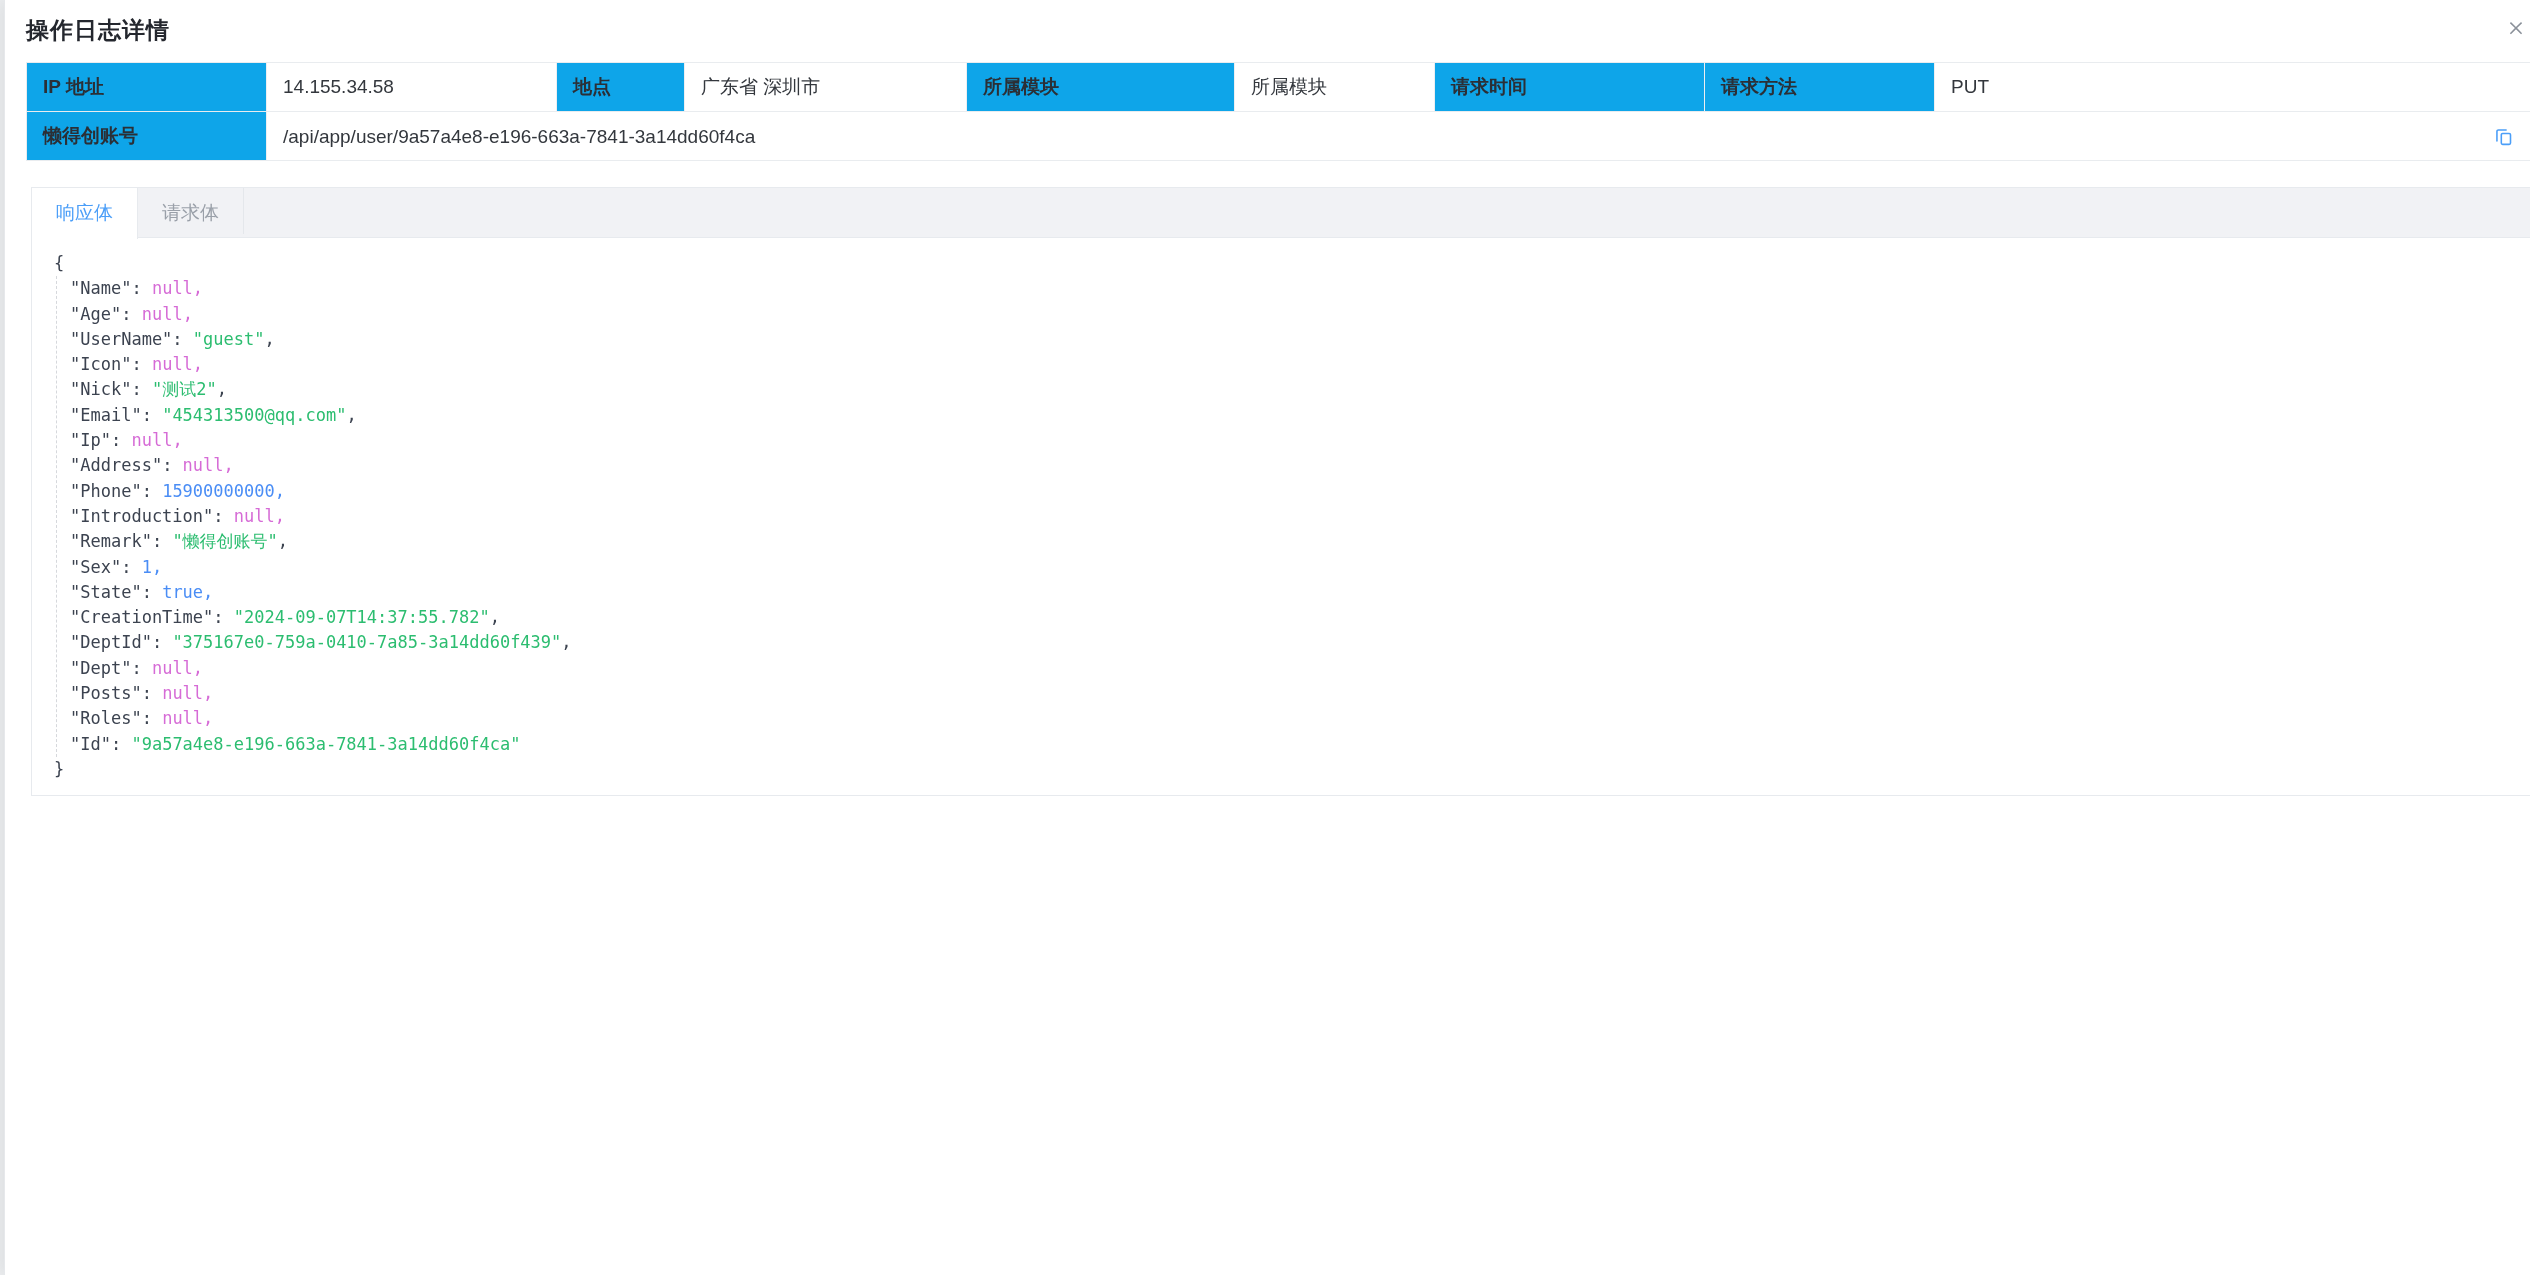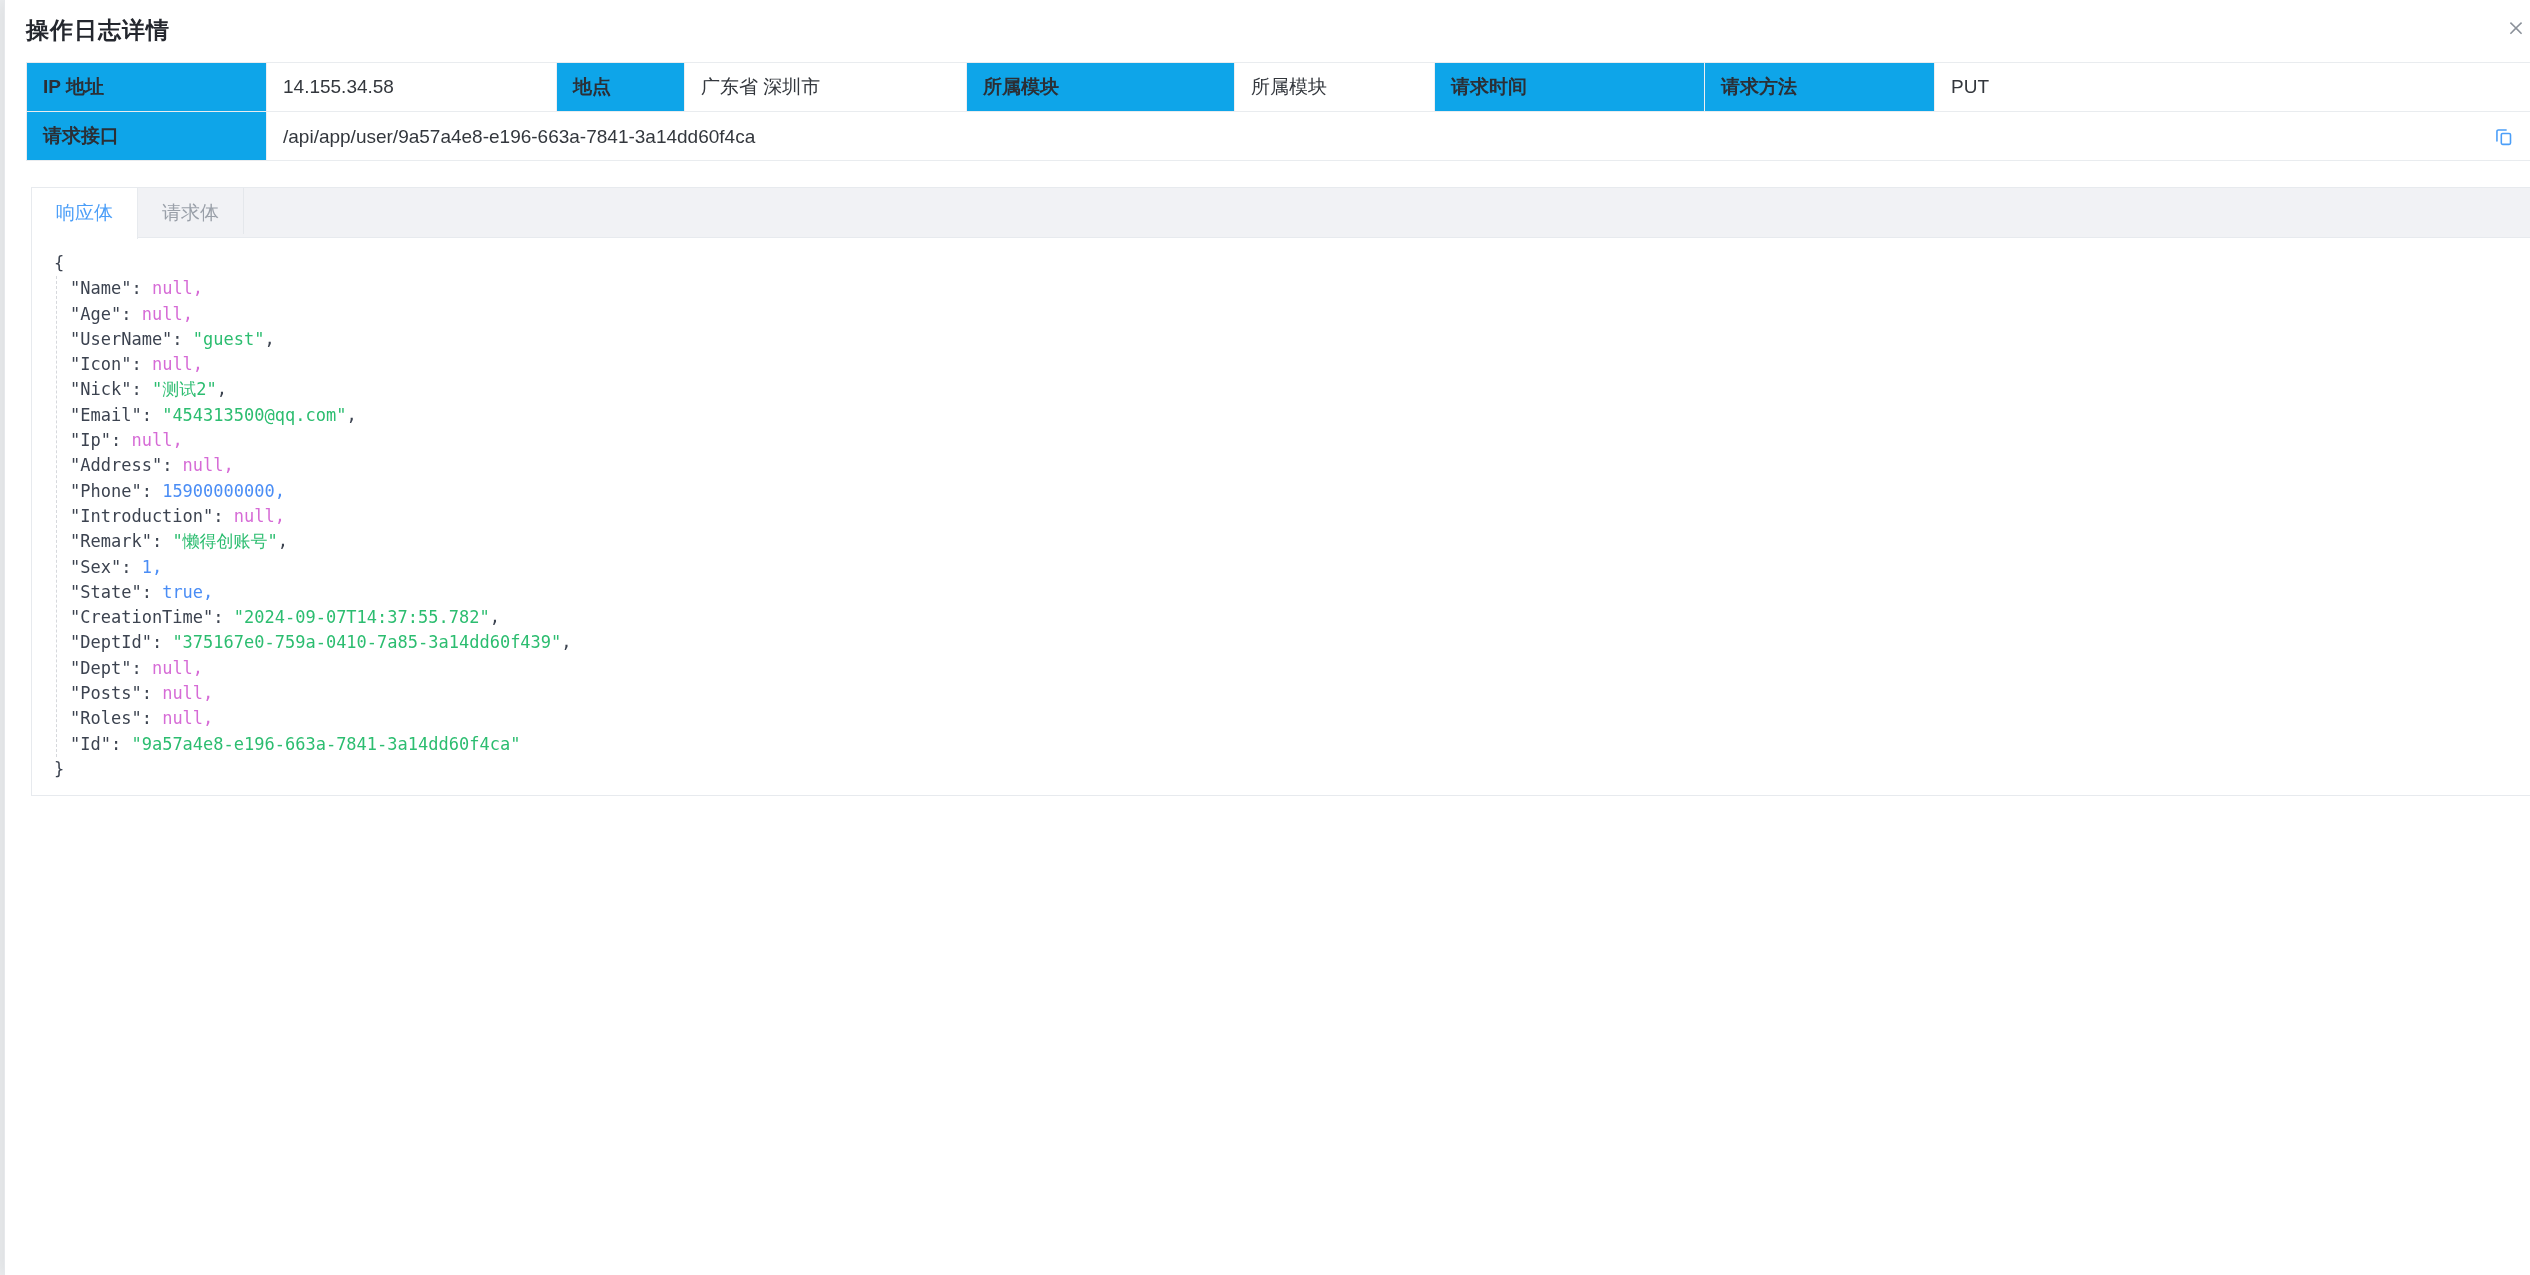--- a/index.html
+++ b/index.html
@@ -104,21 +104,21 @@
       <div class="desc-cell desc-value w-val1">14.155.34.58</div>
       <div class="desc-cell desc-label w-label2">地点</div>
       <div class="desc-cell desc-value w-val2">广东省 深圳市</div>
       <div class="desc-cell desc-label w-label3">所属模块</div>
       <div class="desc-cell desc-value w-val3">所属模块</div>
       <div class="desc-cell desc-label w-label4">请求时间</div>
       <div class="desc-cell desc-label w-label5">请求方法</div>
       <div class="desc-cell desc-value w-val5">PUT</div>
     </div>
     <div class="desc-row">
-      <div class="desc-cell desc-label w-label1">请求接口</div>
+      <div class="desc-cell desc-label w-label1">懒得创账号</div>
       <div class="desc-cell desc-value w-valwide">
         <span>/api/app/user/9a57a4e8-e196-663a-7841-3a14dd60f4ca</span>
         <span class="copy-btn">
           <svg viewBox="0 0 24 24" fill="none" stroke="#4b9ef8" stroke-width="1.8" stroke-linecap="round" stroke-linejoin="round">
             <rect x="9.5" y="8.5" width="10.5" height="12.5" rx="1.5"></rect>
             <path d="M15 4.5 H6.2 A1.7 1.7 0 0 0 4.5 6.2 V17"></path>
           </svg>
         </span>
       </div>
     </div>

